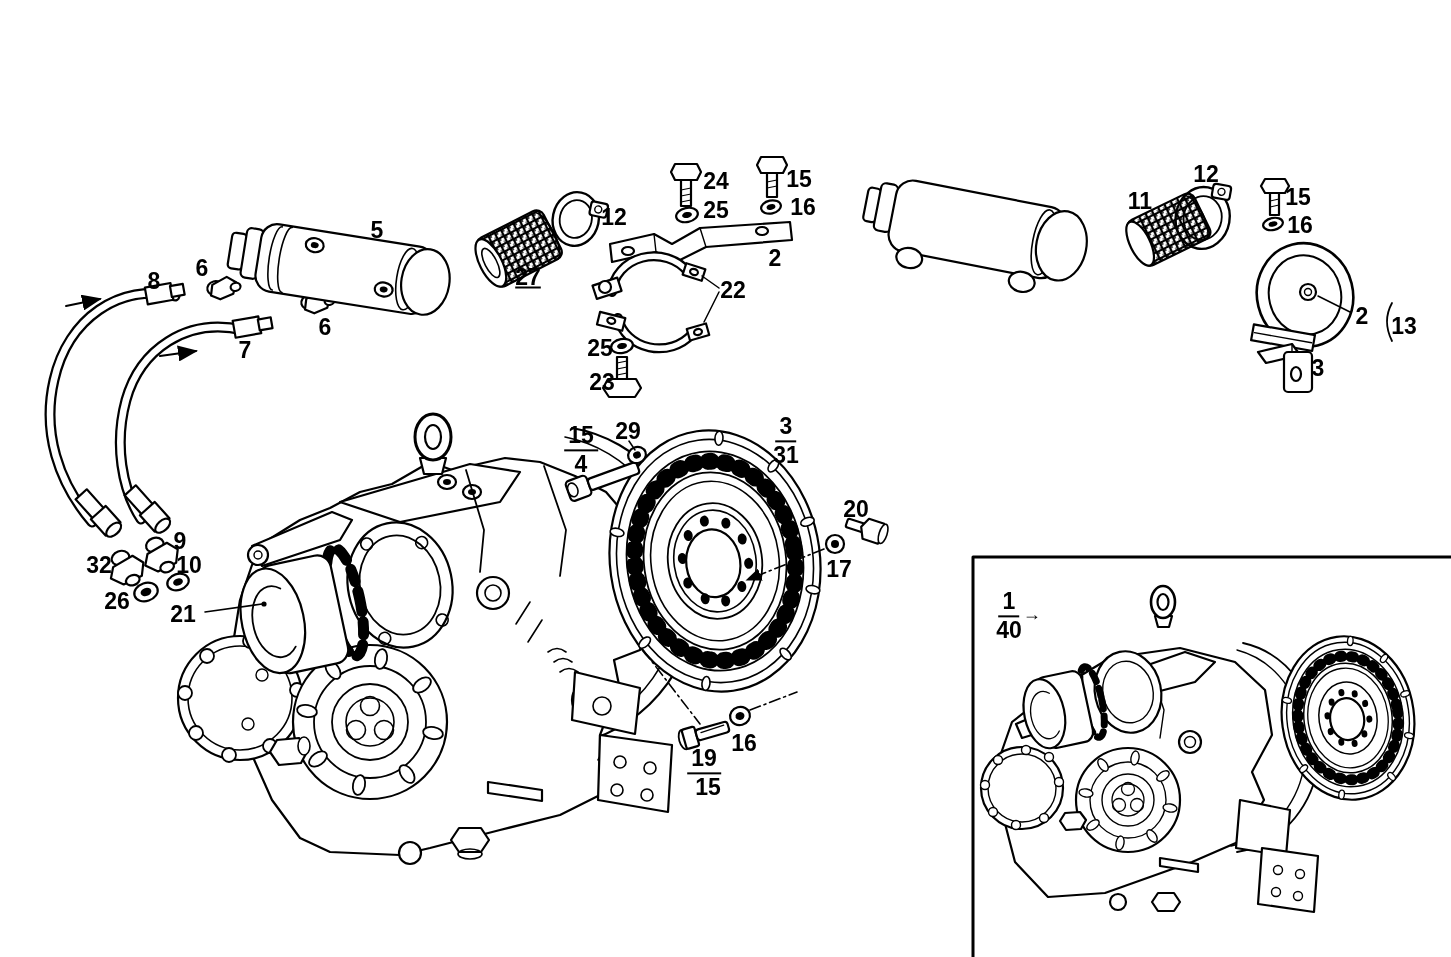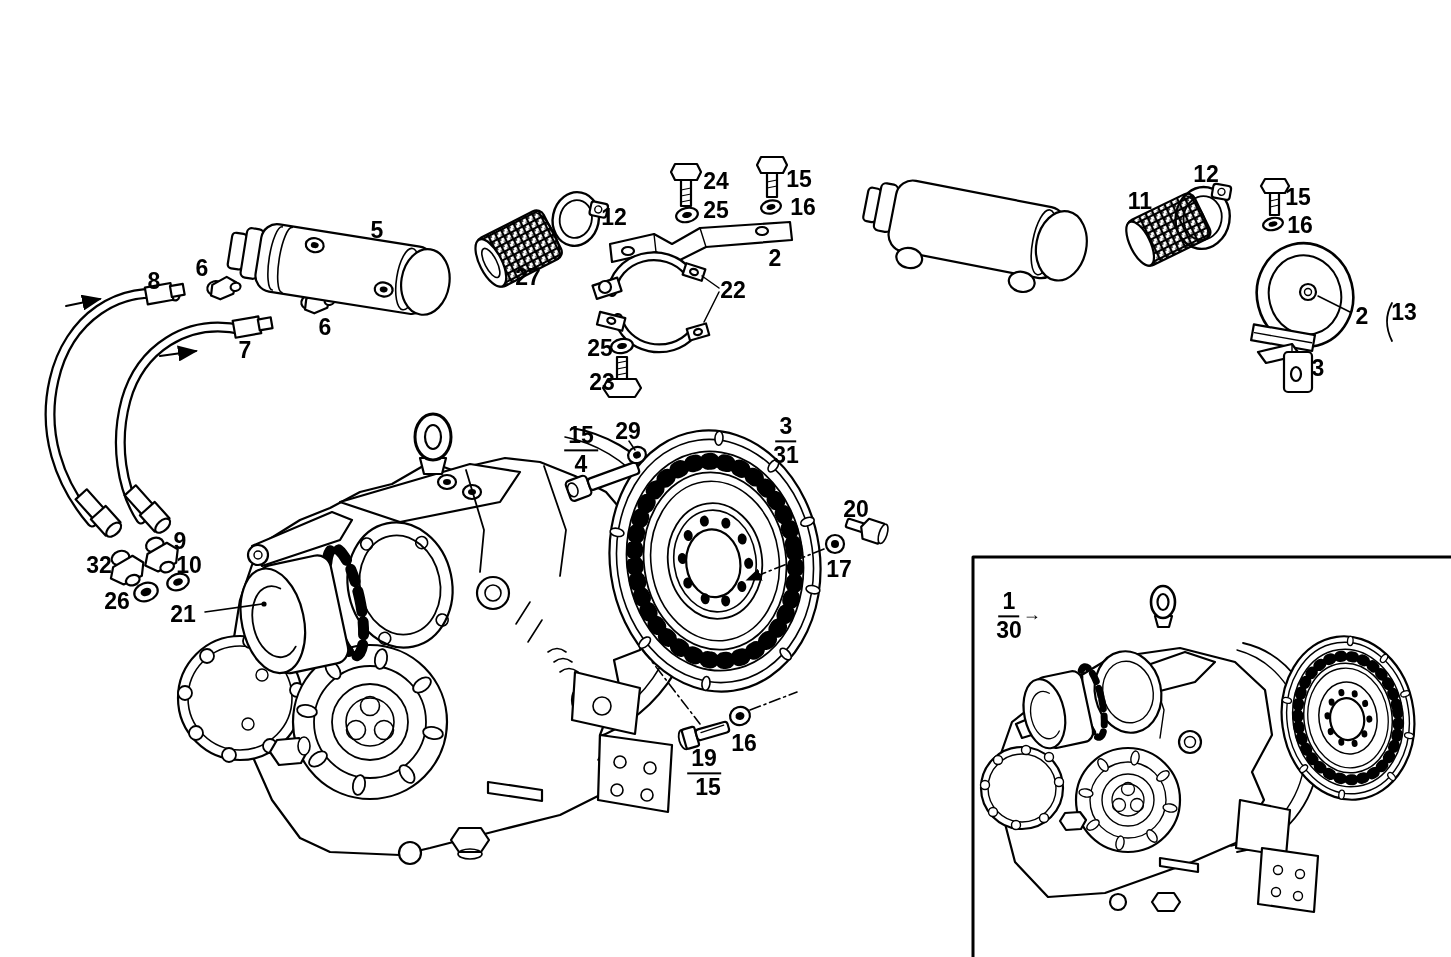--- a/index.html
+++ b/index.html
@@ -518,36 +518,36 @@
   </g>
 </g>
 </svg>
 
 <div id="callout-layer">
       <div class="callout" style="left: 154px; top: 281px;">8</div>
       <div class="callout" style="left: 202px; top: 268px;">6</div>
       <div class="callout" style="left: 377px; top: 230px;">5</div>
       <div class="callout" style="left: 245px; top: 350px;">7</div>
       <div class="callout" style="left: 325px; top: 327px;">6</div>
-      <div class="callout" style="left: 528px; top: 277px;">27</div>
+      <div class="callout" style="left: 528px; top: 277px; text-decoration: underline;">27</div>
       <div class="callout" style="left: 614px; top: 217px;">12</div>
       <div class="callout" style="left: 716px; top: 181px;">24</div>
       <div class="callout" style="left: 716px; top: 210px;">25</div>
       <div class="callout" style="left: 799px; top: 179px;">15</div>
       <div class="callout" style="left: 803px; top: 207px;">16</div>
       <div class="callout" style="left: 775px; top: 258px;">2</div>
       <div class="callout" style="left: 733px; top: 290px;">22</div>
       <div class="callout" style="left: 600px; top: 348px;">25</div>
       <div class="callout" style="left: 602px; top: 382px;">23</div>
       <div class="callout" style="left: 1140px; top: 201px;">11</div>
       <div class="callout" style="left: 1206px; top: 174px;">12</div>
       <div class="callout" style="left: 1298px; top: 197px;">15</div>
       <div class="callout" style="left: 1300px; top: 225px;">16</div>
       <div class="callout" style="left: 1362px; top: 316px;">2</div>
-      <div class="callout" style="left: 1404px; top: 312px;">13</div>
+      <div class="callout" style="left: 1404px; top: 326px;">13</div>
       <div class="callout" style="left: 1318px; top: 368px;">3</div>
       <div class="callout frac" style="left: 581px; top: 450px;">
         <span class="top">15</span>
         <span class="bot">4</span>
       </div>
       <div class="callout" style="left: 628px; top: 431px;">29</div>
       <div class="callout frac" style="left: 786px; top: 441px;">
         <span class="top">3</span>
         <span class="bot">31</span>
       </div>
@@ -558,17 +558,17 @@
       <div class="callout" style="left: 189px; top: 565px;">10</div>
       <div class="callout" style="left: 117px; top: 601px;">26</div>
       <div class="callout" style="left: 183px; top: 614px;">21</div>
       <div class="callout frac" style="left: 704px; top: 773px; align-items: flex-end;">
         <span class="top">19</span>
         <span class="bot">15</span>
       </div>
       <div class="callout" style="left: 744px; top: 743px;">16</div>
       <div class="callout frac" style="left: 1009px; top: 616px;">
         <span class="top">1</span>
-        <span class="bot">30</span>
+        <span class="bot">40</span>
         <span class="fr-arrow">→</span>
       </div>
     </div>
 </div>
 
 </body></html>

